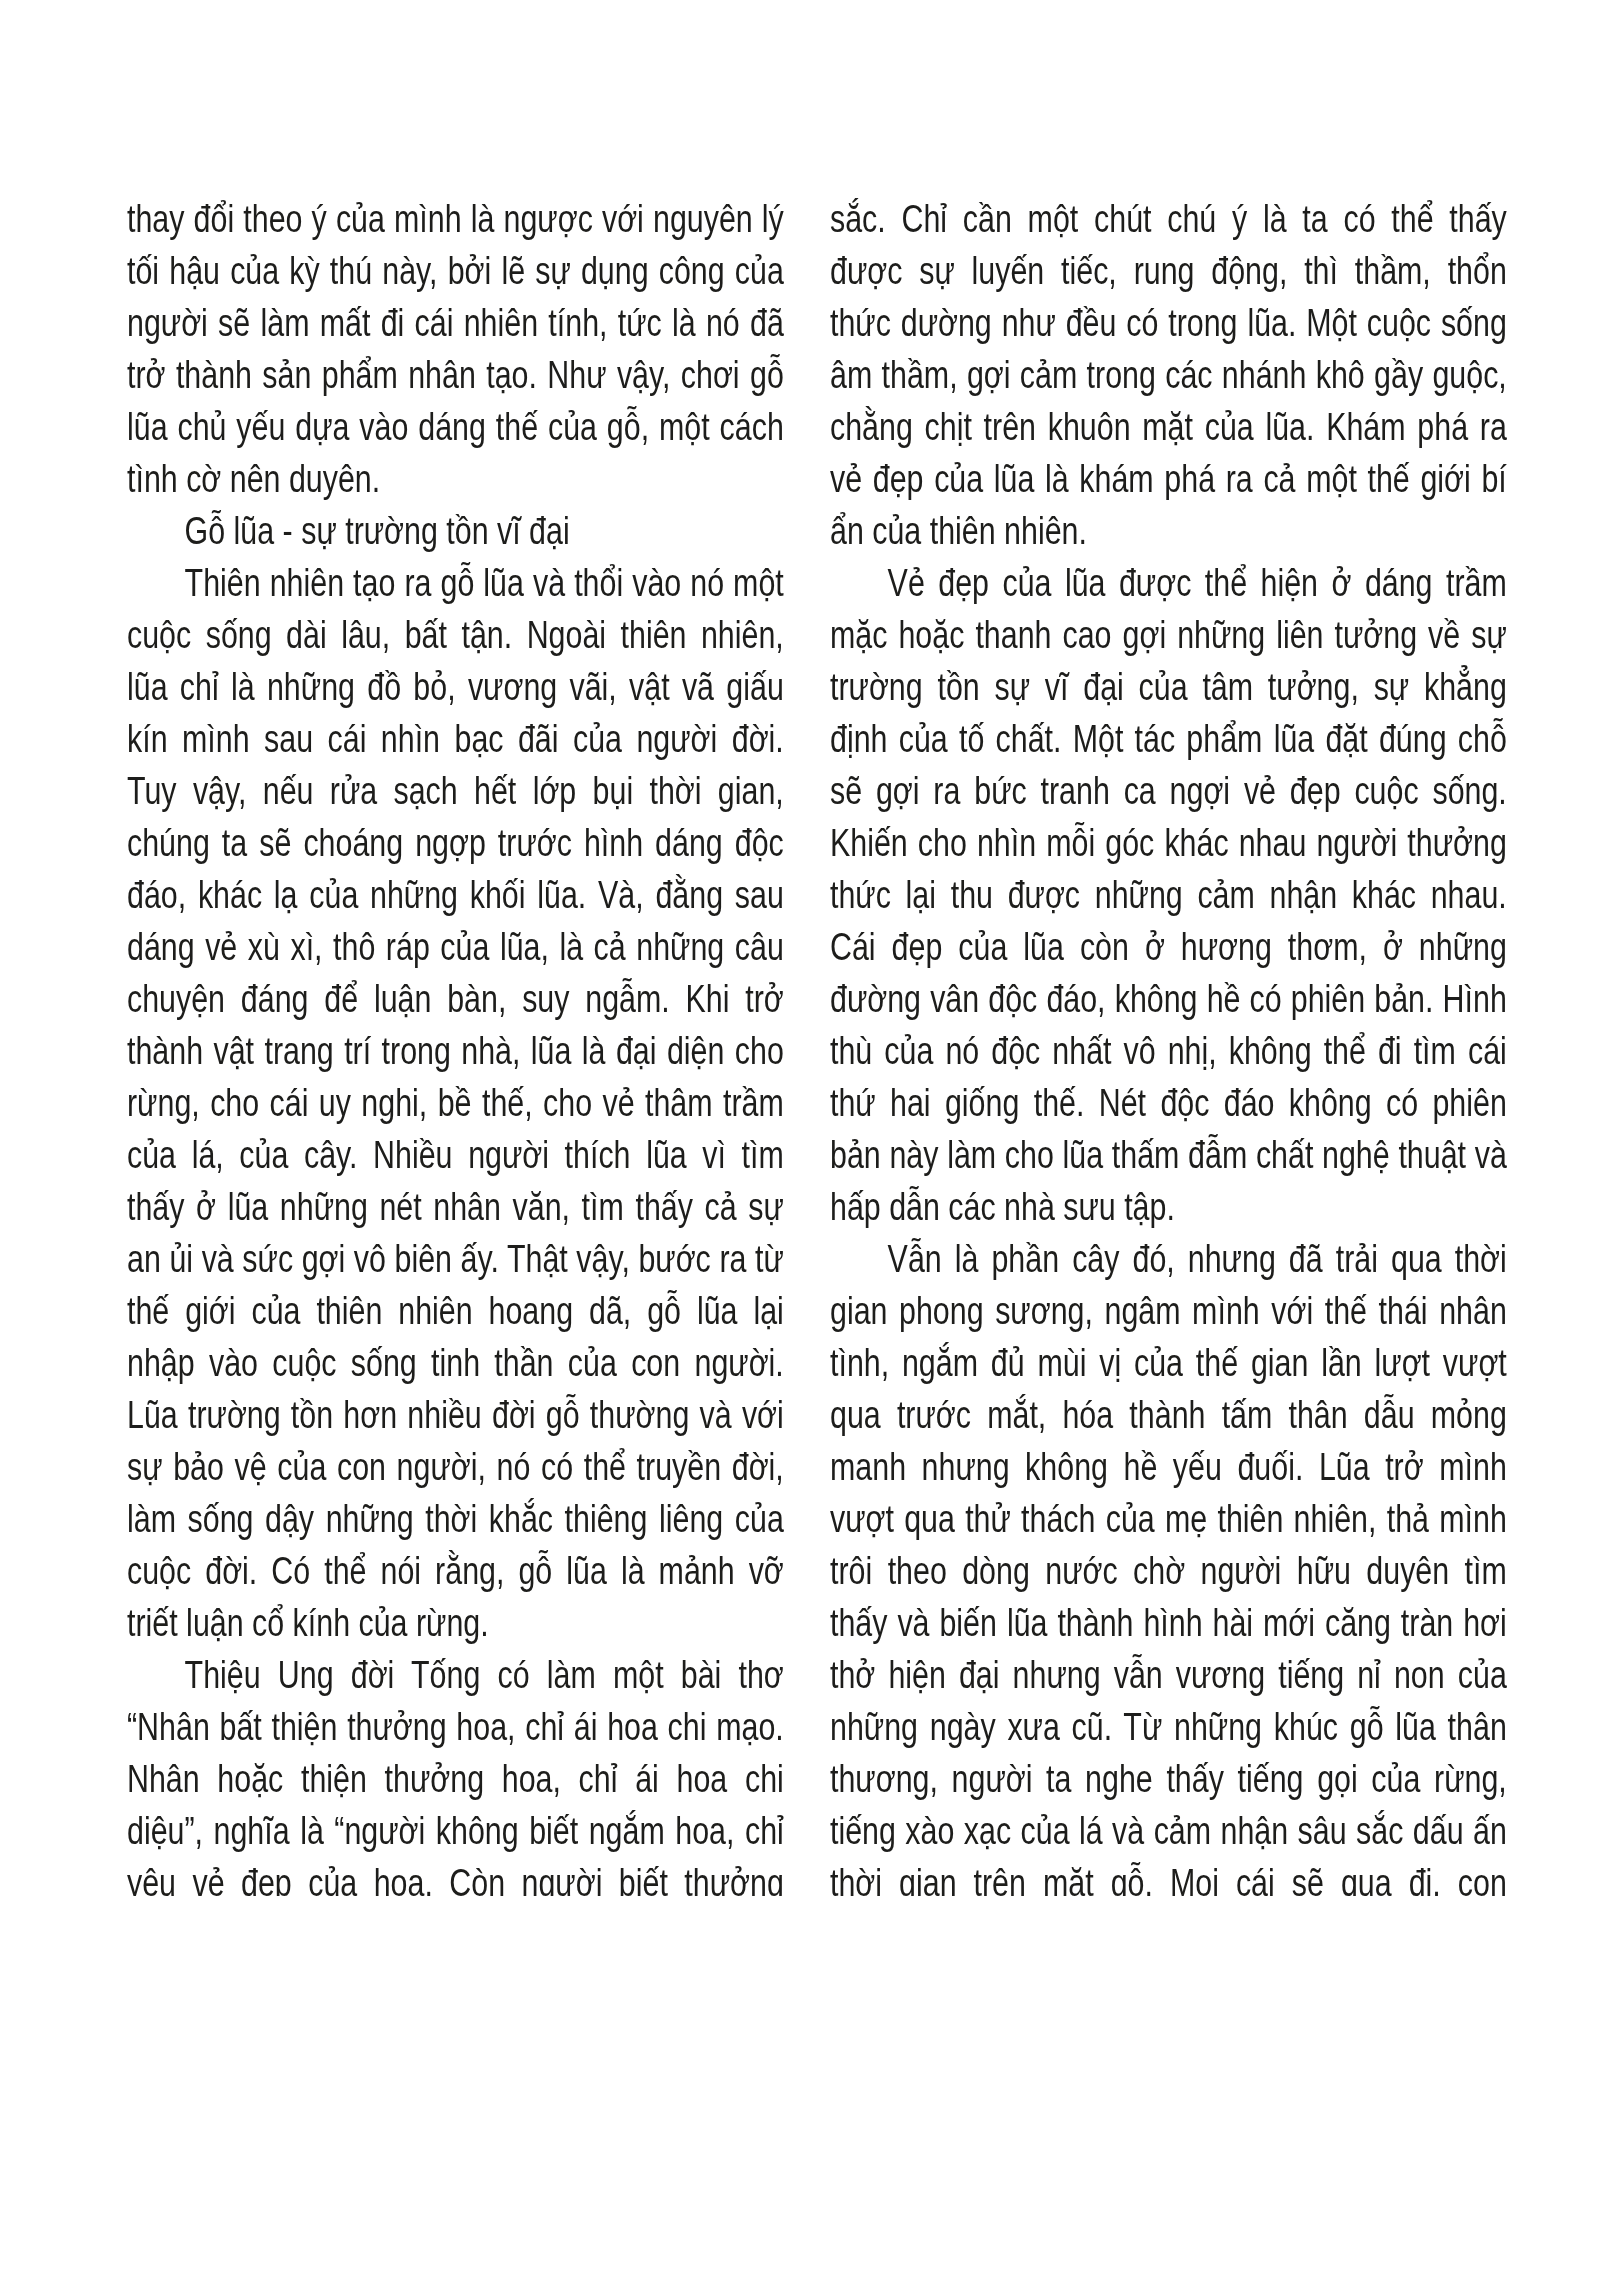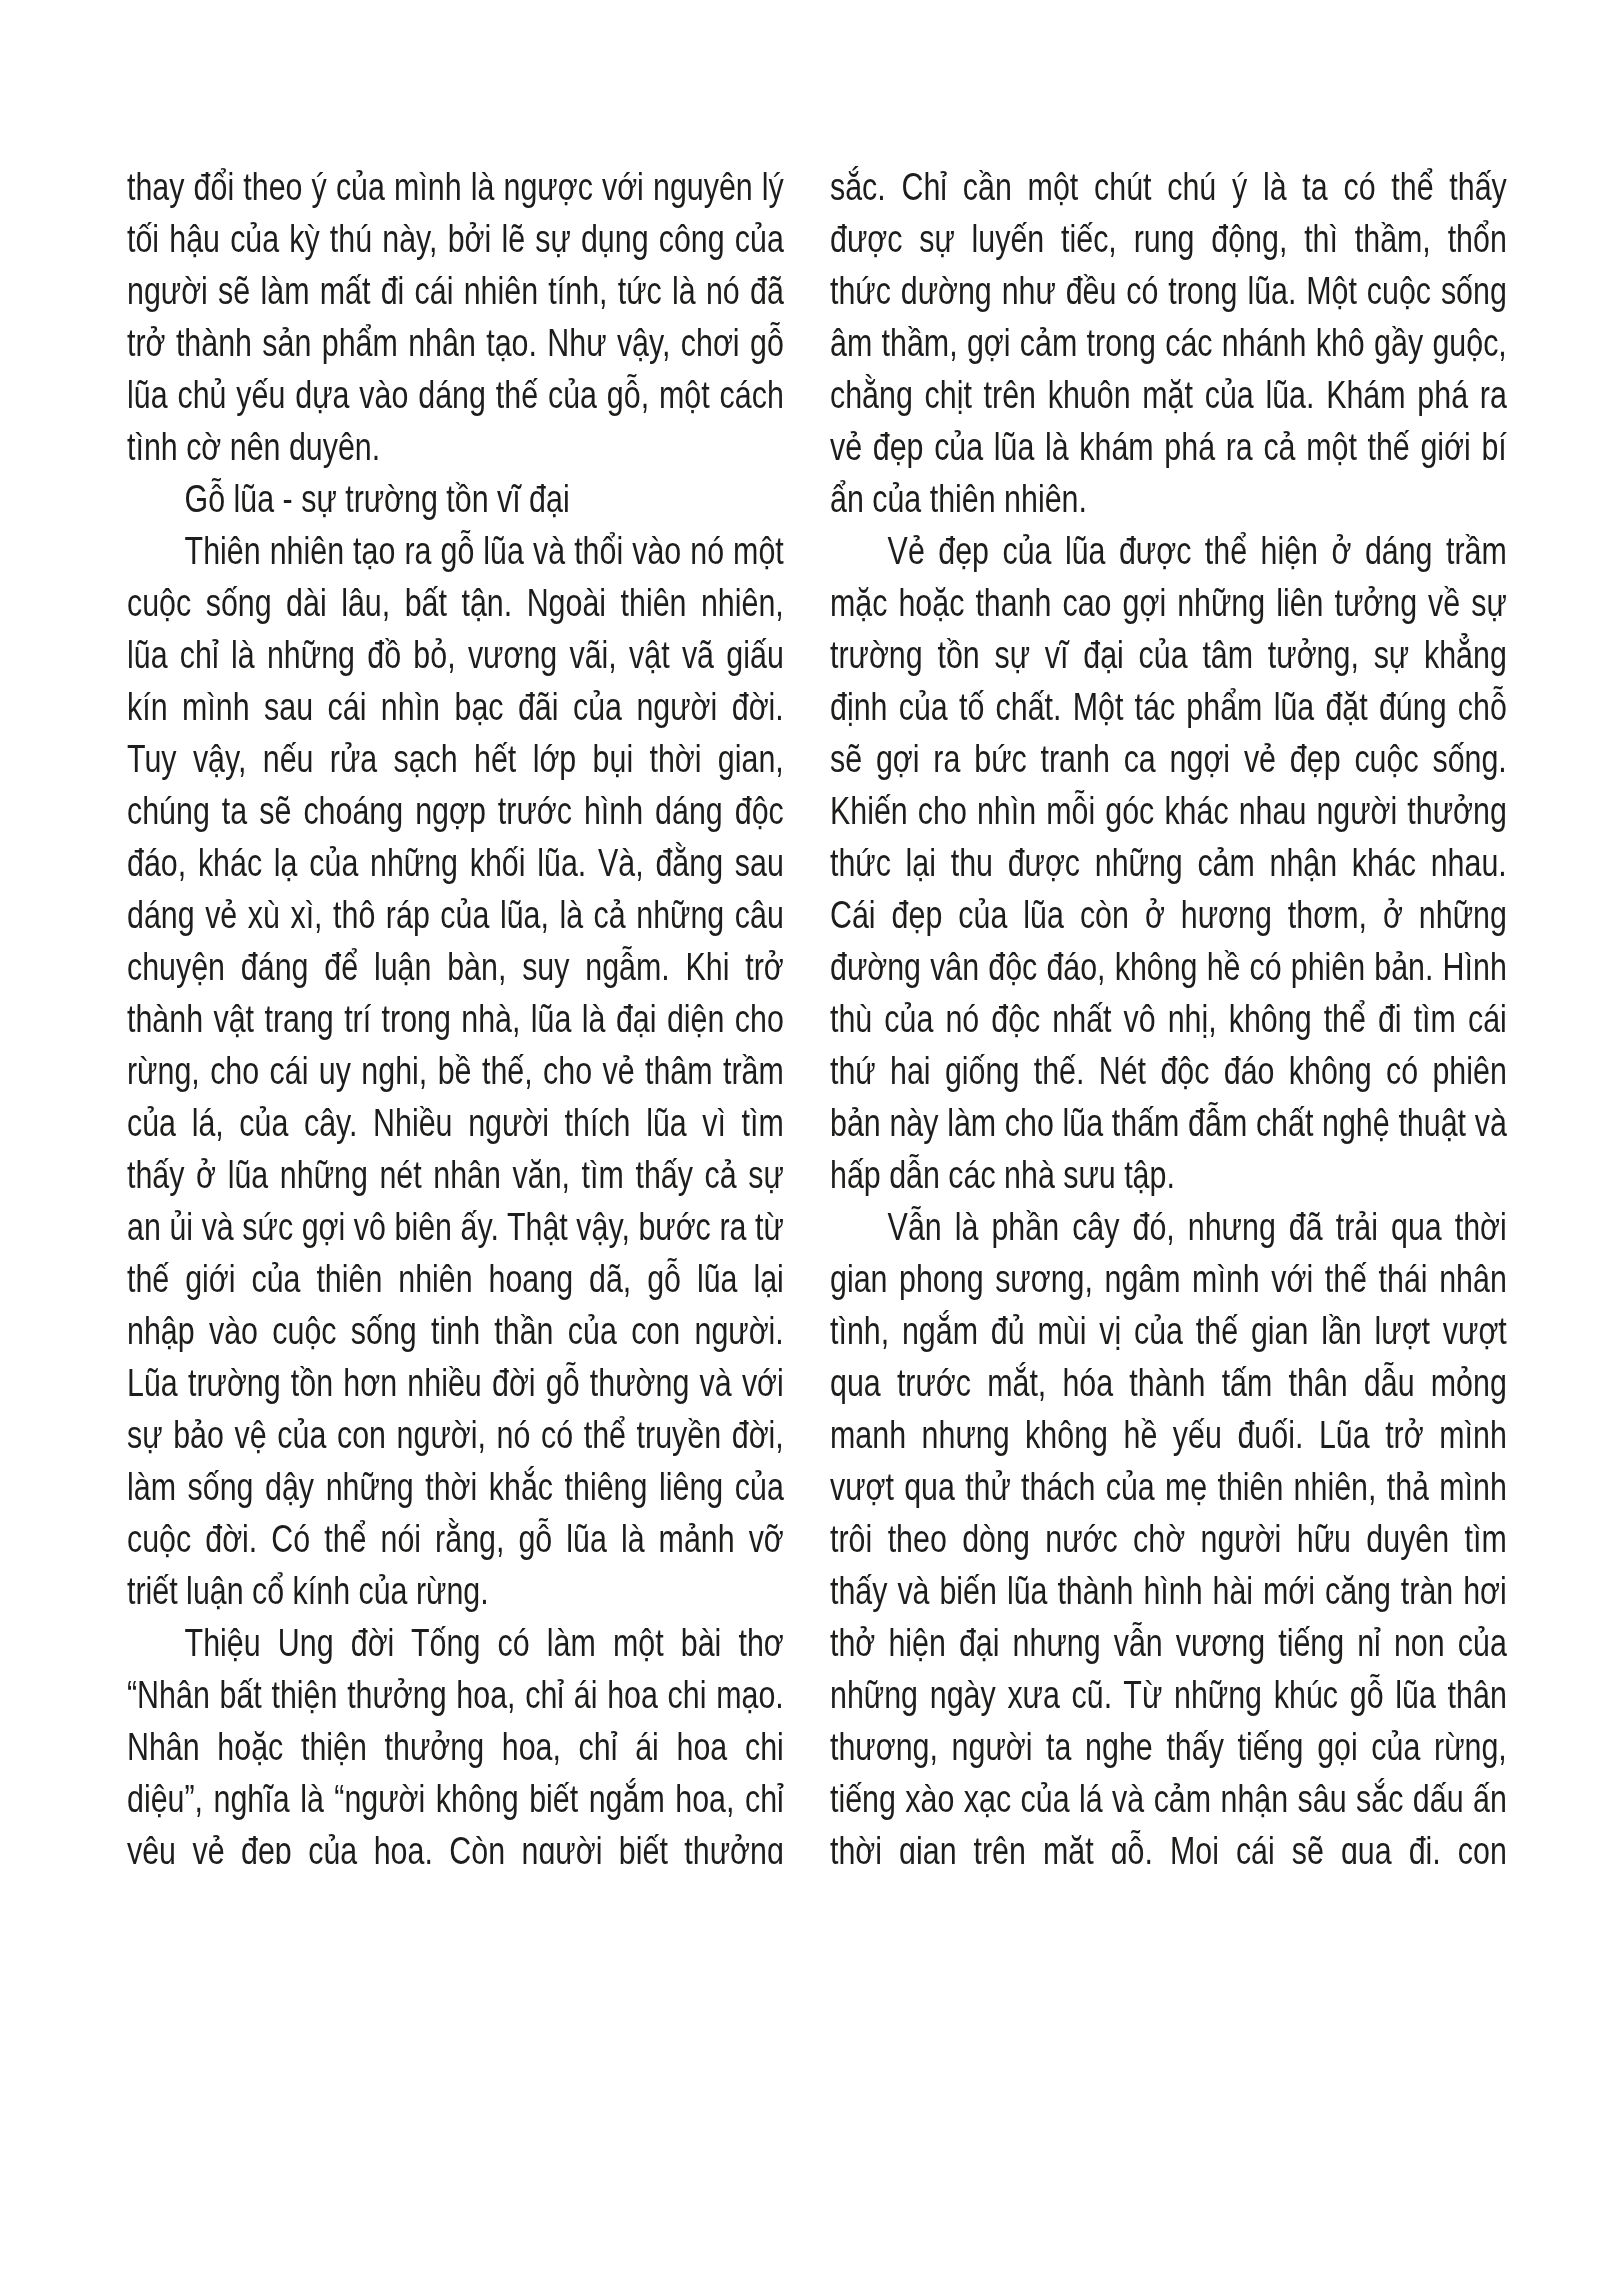--- a/index.html
+++ b/index.html
@@ -8,20 +8,21 @@
     background: #ffffff;
   }
   .page {
     position: relative;
     width: 1616px;
     height: 1864px;
     background: var(--page-bg, #ffffff);
     overflow: hidden;
     font-family: "Liberation Sans", sans-serif;
     color: var(--text-color, #1d1d1b);
+    margin-top: 32px;
   }
   .col {
     position: absolute;
     top: 161px;
     font-size: 38px;
     line-height: 52px;
     text-align: justify;
     transform: scaleX(0.8);
     transform-origin: 0 0;
   }

